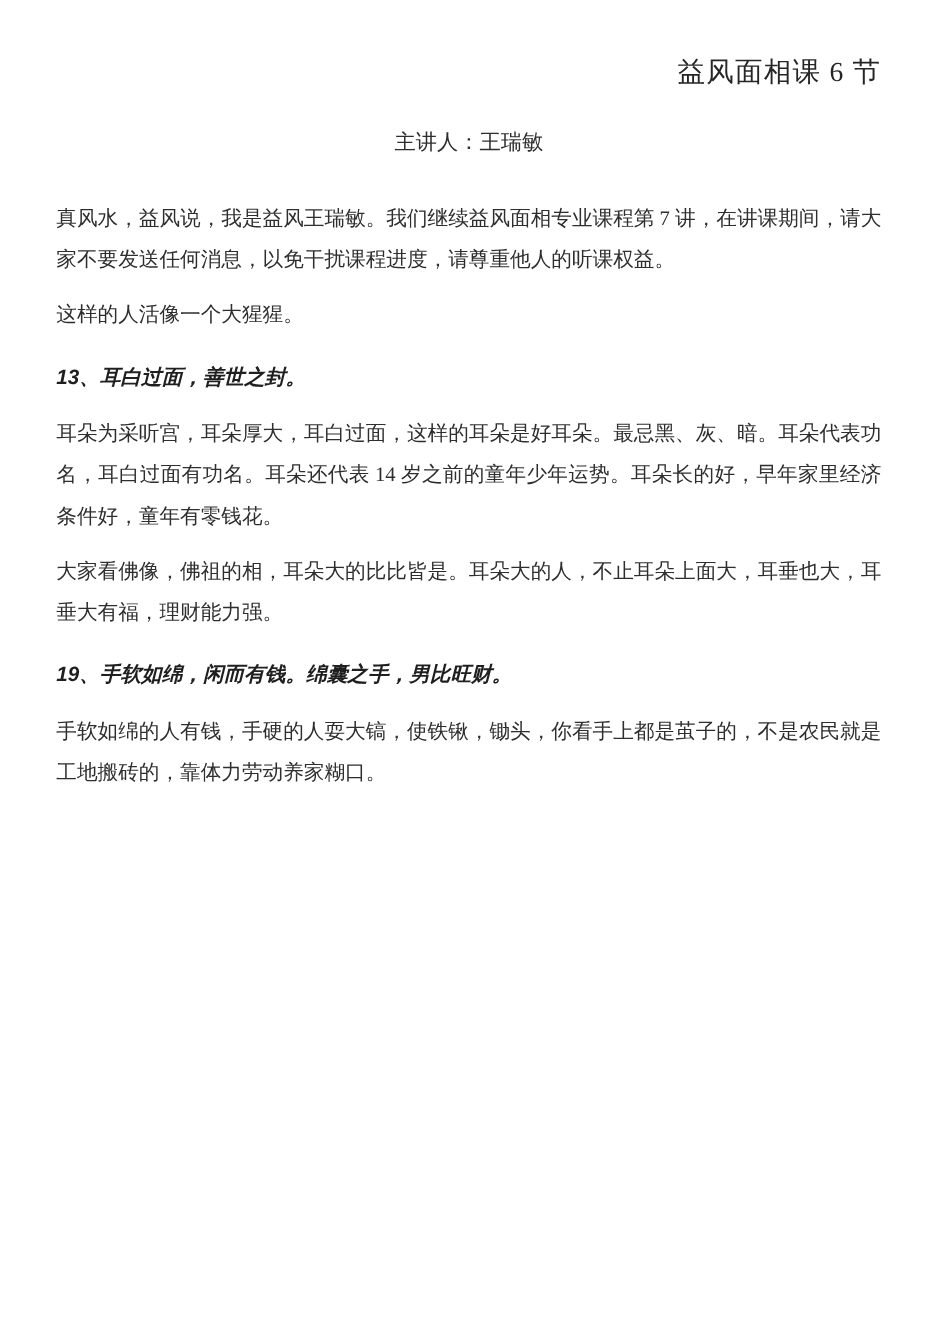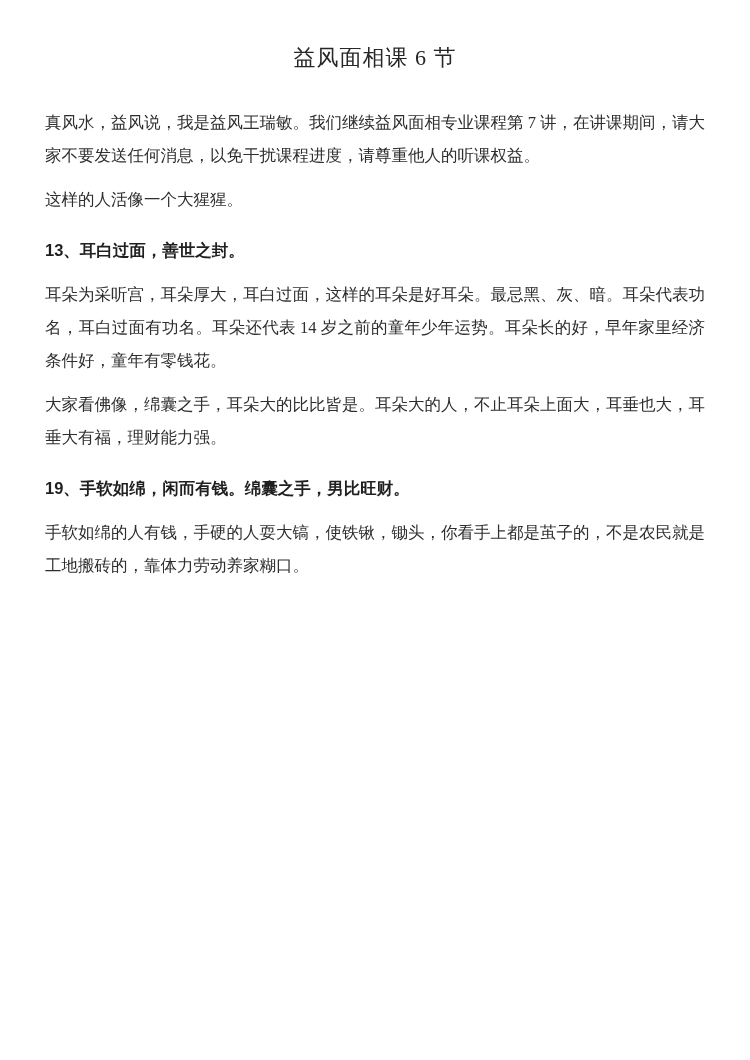--- a/index.html
+++ b/index.html
@@ -13,21 +13,21 @@
     height: 1060px;
     margin: 0 auto;
     background: #ffffff;
     box-sizing: border-box;
     padding: 42px 45px 0 45px;
     overflow: hidden;
     font-family: "Liberation Serif", "DejaVu Serif", serif;
     color: #2e2e2e;
   }
   .doc-title {
-    text-align: center;
+    text-align: right;
     font-size: 22px;
     line-height: 32px;
     font-weight: 400;
     letter-spacing: 1px;
     color: #262626;
     margin: 0;
     font-family: "Liberation Serif", "DejaVu Serif", serif;
   }
   .doc-subtitle {
     text-align: center;
@@ -49,30 +49,32 @@
     margin: 11px 0;
   }
   .heading {
     font-size: 16.5px;
     line-height: 33px;
     font-weight: 700;
     color: #1f1f1f;
     font-family: "Liberation Sans", "DejaVu Sans", sans-serif;
     margin: 18px 0 11px 0;
     text-align: left;
+    font-style: italic;
   }
 </style>
 </head>
 <body>
 
 <div class="page">
   <h1 class="doc-title">益风面相课 6 节</h1>
+  <h2 class="doc-subtitle">主讲人：王瑞敏</h2>
 
   <div class="doc-body">
     <p class="para">真风水，益风说，我是益风王瑞敏。我们继续益风面相专业课程第 7 讲，在讲课期间，请大家不要发送任何消息，以免干扰课程进度，请尊重他人的听课权益。</p>
     <p class="para">这样的人活像一个大猩猩。</p>
     <p class="heading">13、耳白过面，善世之封。</p>
     <p class="para">耳朵为采听宫，耳朵厚大，耳白过面，这样的耳朵是好耳朵。最忌黑、灰、暗。耳朵代表功名，耳白过面有功名。耳朵还代表 14 岁之前的童年少年运势。耳朵长的好，早年家里经济条件好，童年有零钱花。</p>
-    <p class="para">大家看佛像，绵囊之手，耳朵大的比比皆是。耳朵大的人，不止耳朵上面大，耳垂也大，耳垂大有福，理财能力强。</p>
+    <p class="para">大家看佛像，佛祖的相，耳朵大的比比皆是。耳朵大的人，不止耳朵上面大，耳垂也大，耳垂大有福，理财能力强。</p>
     <p class="heading">19、手软如绵，闲而有钱。绵囊之手，男比旺财。</p>
     <p class="para">手软如绵的人有钱，手硬的人耍大镐，使铁锹，锄头，你看手上都是茧子的，不是农民就是工地搬砖的，靠体力劳动养家糊口。</p>
   </div>
 </div>
 
 </body></html>

